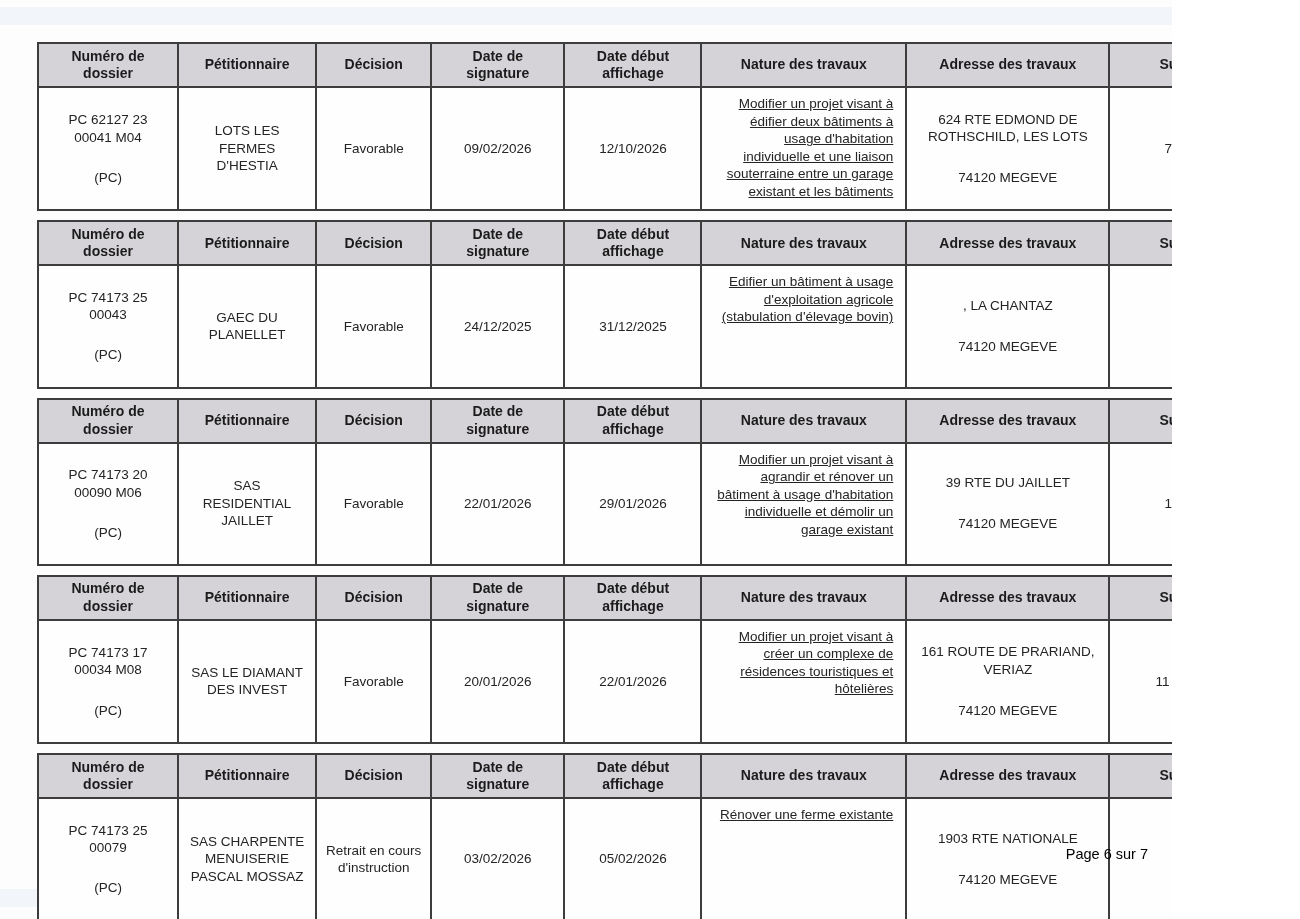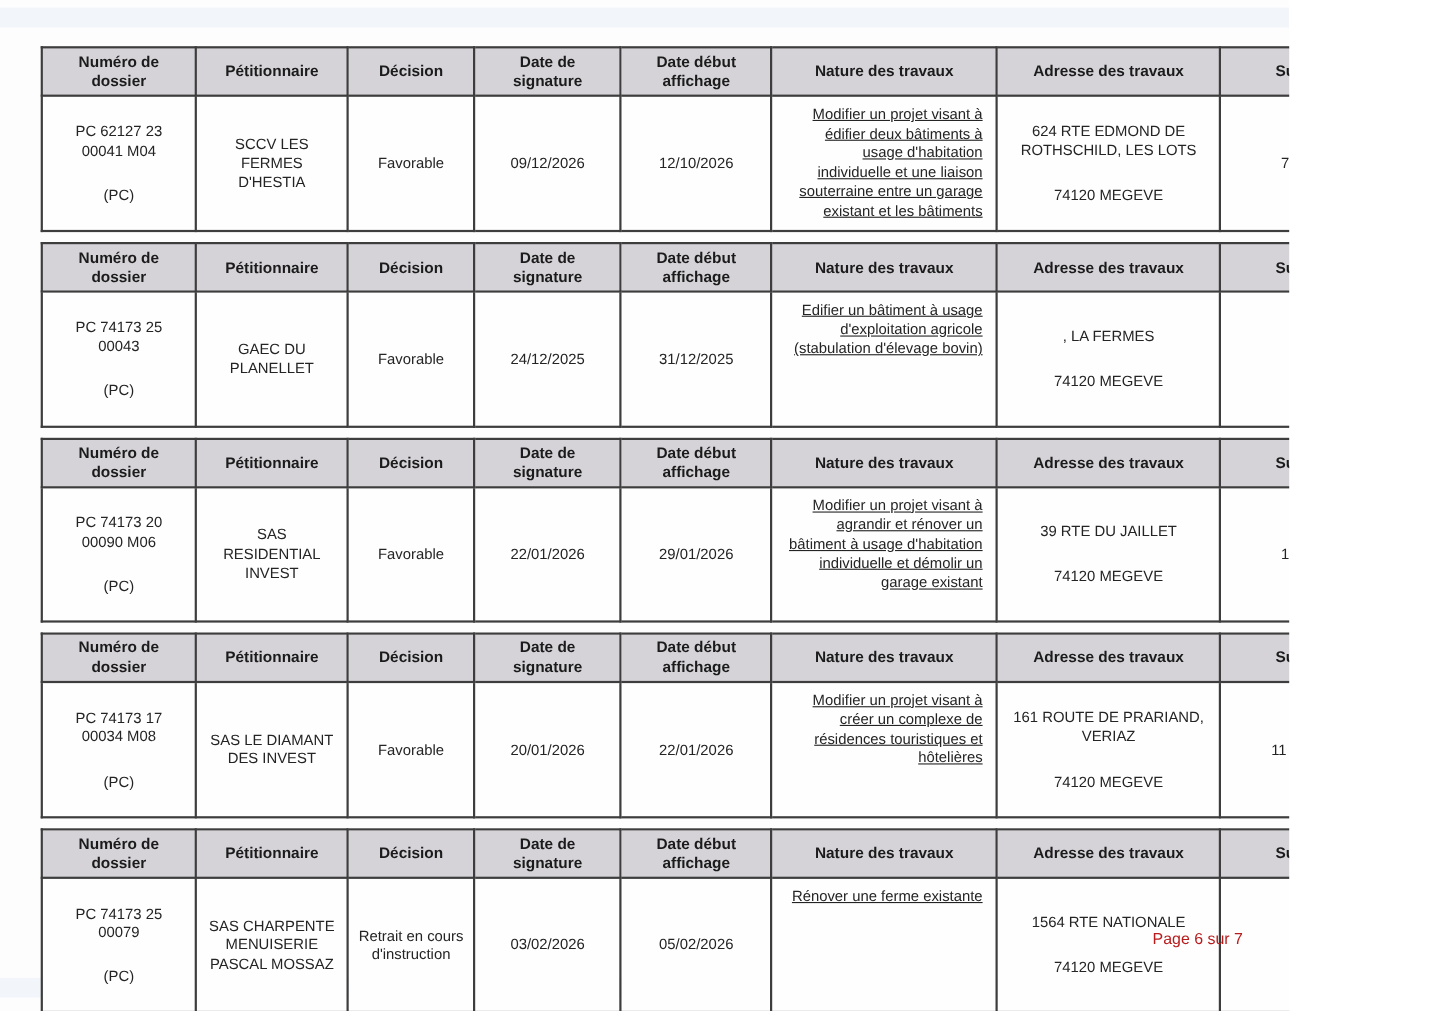--- a/index.html
+++ b/index.html
@@ -73,23 +73,23 @@
 
   .rh110 td { height: 110px; }
   .rh90  td { height: 90px; margin-left: 42px; }
   .rh72  td { height: 72px; }
   .rh64  td { height: 64px; }
   .rh60  td { height: 60px; }
 
   .page-footer {
     position: absolute;
     top: 846px;
-    right: 42px;
+    right: 24px;
     font-size: 14.5px;
-    color: #b91c1c;
+    color: #000000;
   }
 </style>
 </head>
 <body>
 
 <div class="sheet">
   <div class="scan-edge top"></div>
   <div class="scan-edge bottom"></div>
 
   <div class="doc">
@@ -120,25 +120,25 @@
           <th>Surface</th>
         </tr>
       </thead>
       <tbody>
         <tr class="rh110">
           <td>
             <div>PC 62127 23
 00041 M04</div>
             <div class="dossier-type">(PC)</div>
           </td>
-          <td>SCCV LES
+          <td>LOTS LES
 FERMES
 D'HESTIA</td>
           <td>Favorable</td>
-          <td>09/12/2026</td>
+          <td>09/02/2026</td>
           <td>12/10/2026</td>
           <td class="nature">Modifier un projet visant à édifier deux bâtiments à usage d'habitation individuelle et une liaison souterraine entre un garage existant et les bâtiments</td>
           <td>
             <div>624 RTE EDMOND DE ROTHSCHILD, LES LOTS</div>
             <div class="ville">74120 MEGEVE</div>
           </td>
           <td>759,54</td>
         </tr>
       </tbody>
     </table>
@@ -176,21 +176,21 @@
 00043</div>
             <div class="dossier-type">(PC)</div>
           </td>
           <td>GAEC DU
 PLANELLET</td>
           <td>Favorable</td>
           <td>24/12/2025</td>
           <td>31/12/2025</td>
           <td class="nature">Edifier un bâtiment à usage d'exploitation agricole (stabulation d'élevage bovin)</td>
           <td>
-            <div>, LA FERMES</div>
+            <div>, LA CHANTAZ</div>
             <div class="ville">74120 MEGEVE</div>
           </td>
           <td></td>
         </tr>
       </tbody>
     </table>
 
     <table class="permits-table">
       <colgroup>
         <col style="width:11.45%">
@@ -219,21 +219,21 @@
       </thead>
       <tbody>
         <tr class="rh90">
           <td>
             <div>PC 74173 20
 00090 M06</div>
             <div class="dossier-type">(PC)</div>
           </td>
           <td>SAS
 RESIDENTIAL
-INVEST</td>
+JAILLET</td>
           <td>Favorable</td>
           <td>22/01/2026</td>
           <td>29/01/2026</td>
           <td class="nature">Modifier un projet visant à agrandir et rénover un bâtiment à usage d'habitation individuelle et démolir un garage existant</td>
           <td>
             <div>39 RTE DU JAILLET</div>
             <div class="ville">74120 MEGEVE</div>
           </td>
           <td>153,90</td>
         </tr>
@@ -322,21 +322,21 @@
             <div class="dossier-type">(PC)</div>
           </td>
           <td>SAS CHARPENTE
 MENUISERIE
 PASCAL MOSSAZ</td>
           <td>Retrait en cours d'instruction</td>
           <td>03/02/2026</td>
           <td>05/02/2026</td>
           <td class="nature">Rénover une ferme existante</td>
           <td>
-            <div>1564 RTE NATIONALE</div>
+            <div>1903 RTE NATIONALE</div>
             <div class="ville">74120 MEGEVE</div>
           </td>
           <td></td>
         </tr>
       </tbody>
     </table>
 
   </div>
 
   <div class="page-footer">Page 6 sur 7</div>

